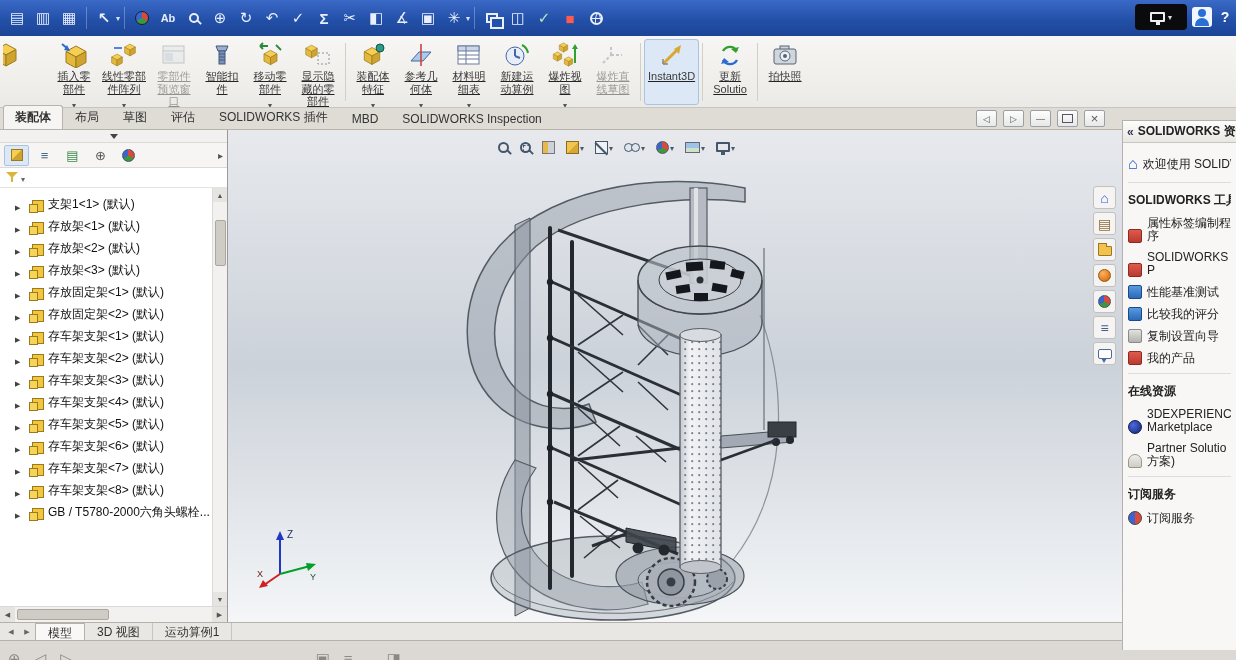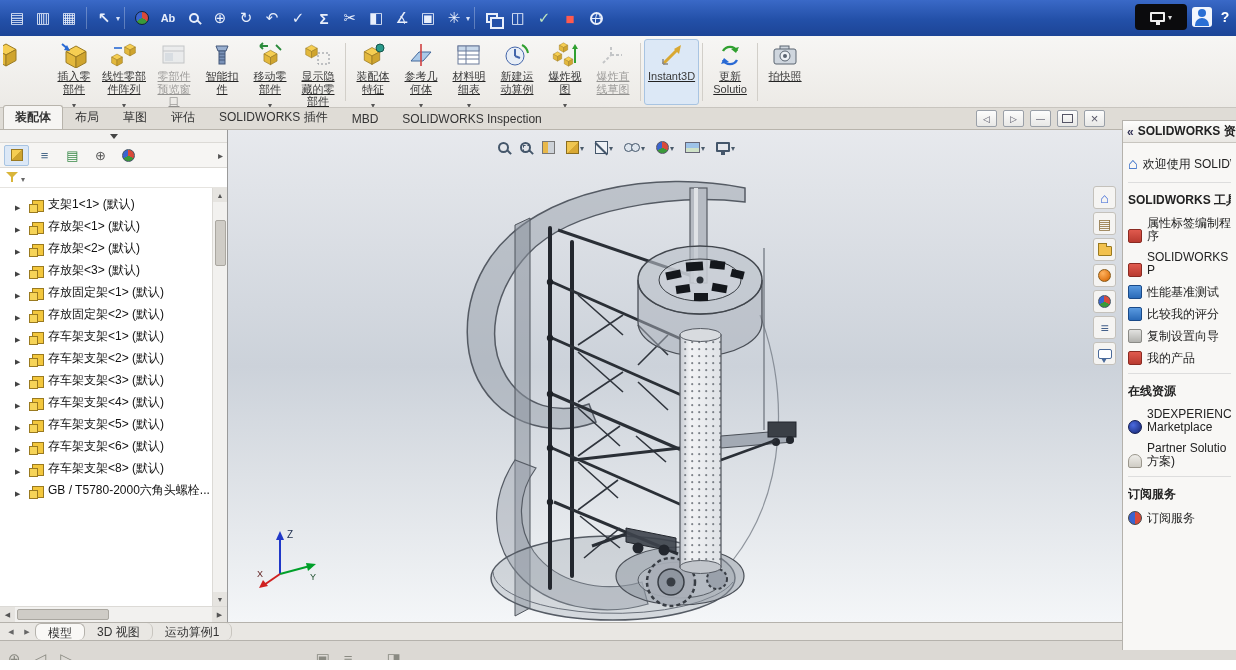--- a/index.html
+++ b/index.html
@@ -193,21 +193,21 @@
   .tpi-navy { border-radius:50%; background:radial-gradient(circle at 35% 35%,#4a6ae0,#15246e); border:1px solid #101a50; }
   .tpi-hand { background:linear-gradient(#efeeea,#cfccc4); border:1px solid #9a968c; border-radius:50% 50% 2px 2px; }
   .tpi-ball { border-radius:50%; background:conic-gradient(#d94a3a 0 180deg,#3a64d0 0); border:1px solid #444; }
 
   
   .btabs { height:18px; background:#e9e7e3; border-top:1px solid #b5b2ac; display:flex; align-items:stretch;
            padding-left:3px; }
   .bt-nav { width:16px; display:flex; align-items:center; justify-content:center; font-size:7px; color:#666; }
   .bt-nav.l::before{content:"◀";} .bt-nav.r::before{content:"▶";}
   .btab { padding:2px 12px 0; font-size:12px; color:#333; border-right:1px solid #c8c5bf;
-          display:flex; align-items:center;border-radius:6px; }
+          display:flex; align-items:center; }
   .btab.active { background:#f9f8f6; border:1px solid #b5b2ac; border-bottom:none; }
   .motionbar { height:20px; background:#dcd9d4; border-top:1px solid #b5b2ac; display:flex;
                align-items:flex-start; padding-left:8px; color:#8a8a82; overflow:hidden; }
   .mb-i { font-size:15px; margin-top:9px; margin-right:14px; }
   .mb-mag::before{content:"⊕";} .mb-l::before{content:"◁";} .mb-r::before{content:"▷";}
   .mb-box::before{content:"▣";} .mb-lines::before{content:"≡";} .mb-half::before{content:"◨";}
   .mb-sp1{width:230px;} .mb-sp2{width:20px;}
 </style>
 </head>
 <body>
@@ -541,20 +541,25 @@
             <span class="tree-label">存车架支架&lt;5&gt; (默认)</span>
           </div>
         <div class="tree-row">
             <span class="tw"></span>
             <span class="asm-ic"></span>
             <span class="tree-label">存车架支架&lt;6&gt; (默认)</span>
           </div>
         <div class="tree-row">
             <span class="tw"></span>
             <span class="asm-ic"></span>
+            <span class="tree-label">存车架支架&lt;7&gt; (默认)</span>
+          </div>
+        <div class="tree-row">
+            <span class="tw"></span>
+            <span class="asm-ic"></span>
             <span class="tree-label">存车架支架&lt;8&gt; (默认)</span>
           </div>
         <div class="tree-row">
             <span class="tw"></span>
             <span class="asm-ic"></span>
             <span class="tree-label">GB / T5780-2000六角头螺栓...</span>
           </div>
         <div class="vscroll">
           <span class="vs-btn vs-up"></span>
           <span class="vs-thumb"></span>

